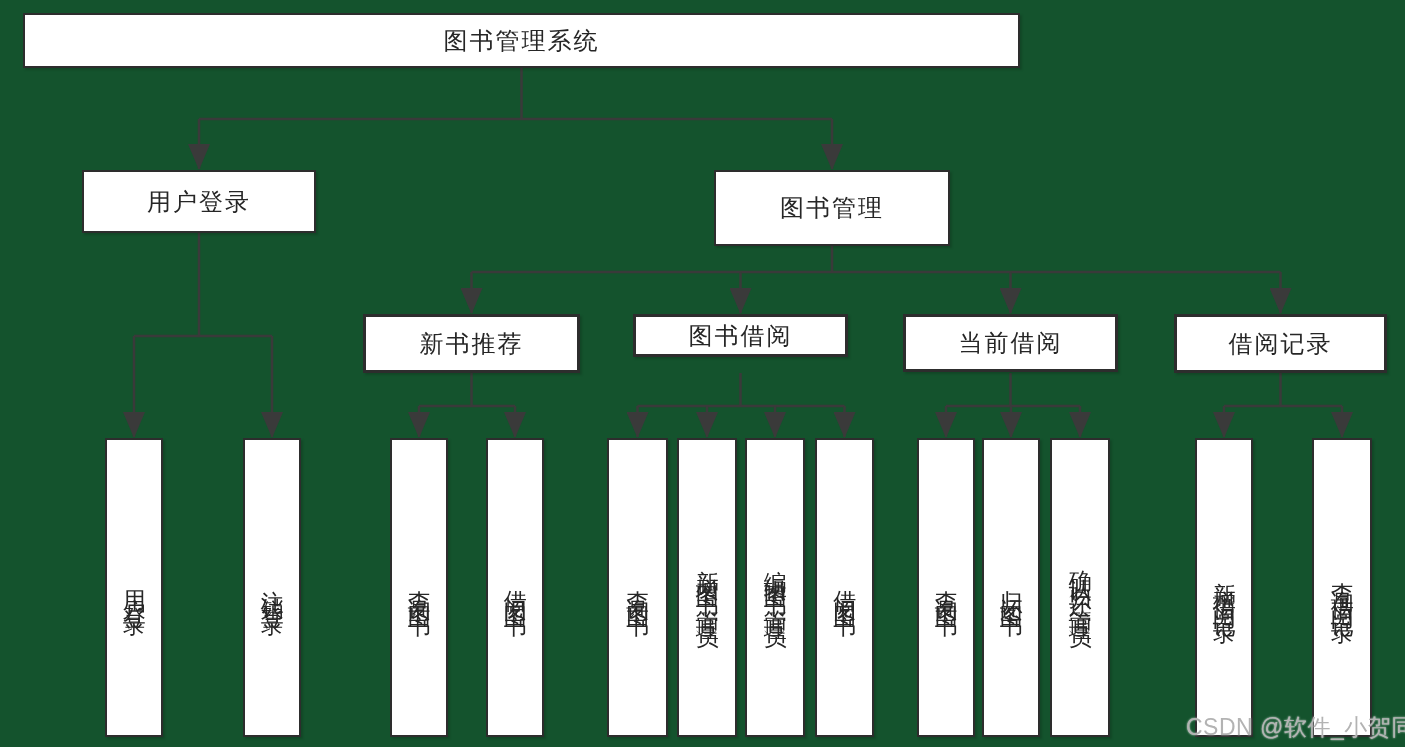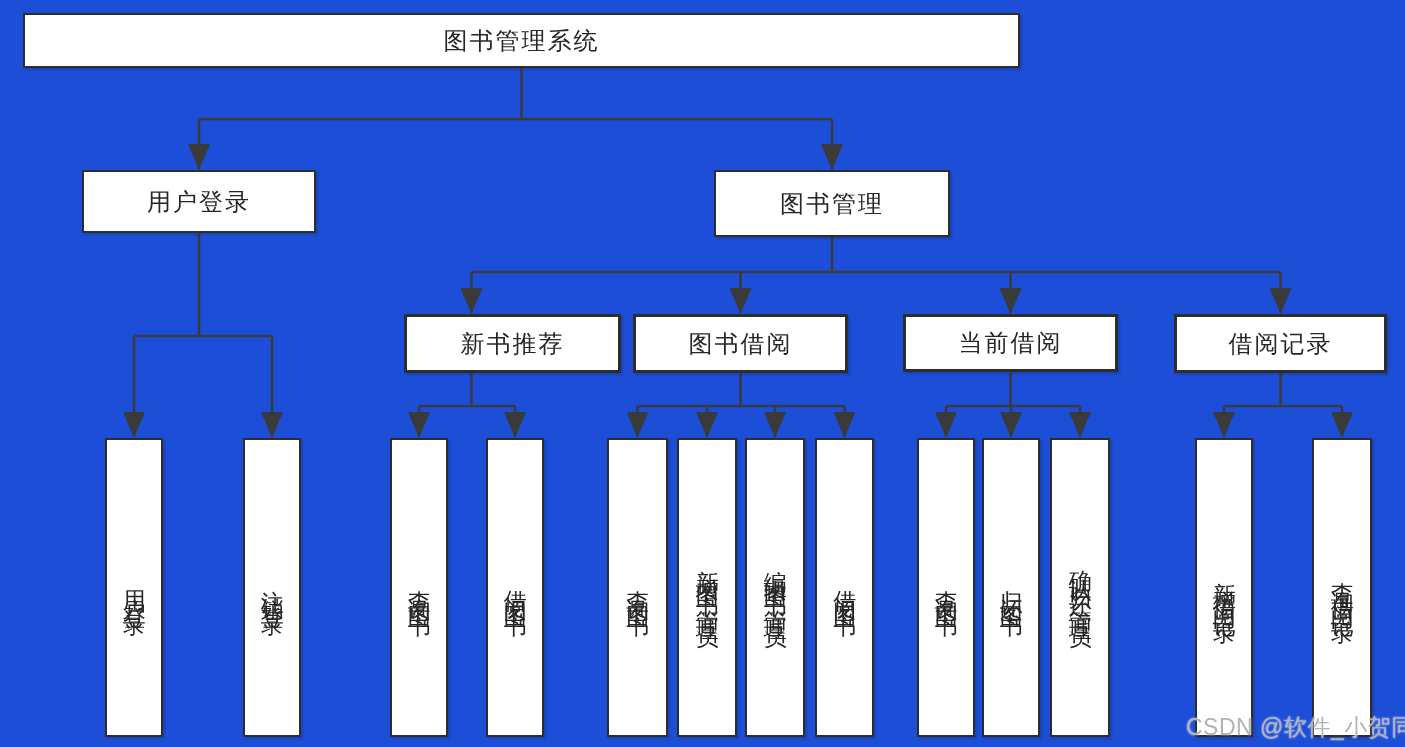--- a/index.html
+++ b/index.html
@@ -5,21 +5,21 @@
   html, body {
     margin: 0;
     padding: 0;
     background: #ffffff;
     font-family: "Liberation Sans", "DejaVu Sans", sans-serif;
   }
   #canvas {
     position: relative;
     width: 1405px;
     height: 747px;
-    background: #1d4ed8;
+    background: #14532d;
     overflow: hidden;
   }
   .box {
     position: absolute;
     box-sizing: border-box;
     background: #ffffff;
     border: 2.5px solid #2d2d2d;
     display: flex;
     align-items: center;
     justify-content: center;
@@ -108,28 +108,28 @@
     </g>
   </svg>
 
   <div class="box h-box root-box" style="left:23px; top:13px; width:997px; height:55px;">
     <span>图书管理系统</span>
   </div>
 
   <div class="box h-box" style="left:82px; top:170px; width:234px; height:63px;">
     <span>用户登录</span>
   </div>
-  <div class="box h-box" style="left:714px; top:170px; width:236px; height:67px;">
+  <div class="box h-box" style="left:714px; top:170px; width:236px; height:76px;">
     <span>图书管理</span>
   </div>
 
-  <div class="box h-box l3-box" style="left:363px; top:314px; width:217px; height:59px;margin-left:41px;">
+  <div class="box h-box l3-box" style="left:363px; top:314px; width:217px; height:59px;">
     <span>新书推荐</span>
   </div>
-  <div class="box h-box l3-box" style="left:633px; top:314px; width:215px; height:59px;align-items:center;">
+  <div class="box h-box l3-box" style="left:633px; top:314px; width:215px; height:43px;align-items:center;">
     <span>图书借阅</span>
   </div>
   <div class="box h-box l3-box" style="left:903px; top:314px; width:215px; height:58px;">
     <span>当前借阅</span>
   </div>
   <div class="box h-box l3-box" style="left:1174px; top:314px; width:213px; height:59px;">
     <span>借阅记录</span>
   </div>
 
   <div class="box leaf" style="left:105px; top:438px; width:58px; height:299px;">

